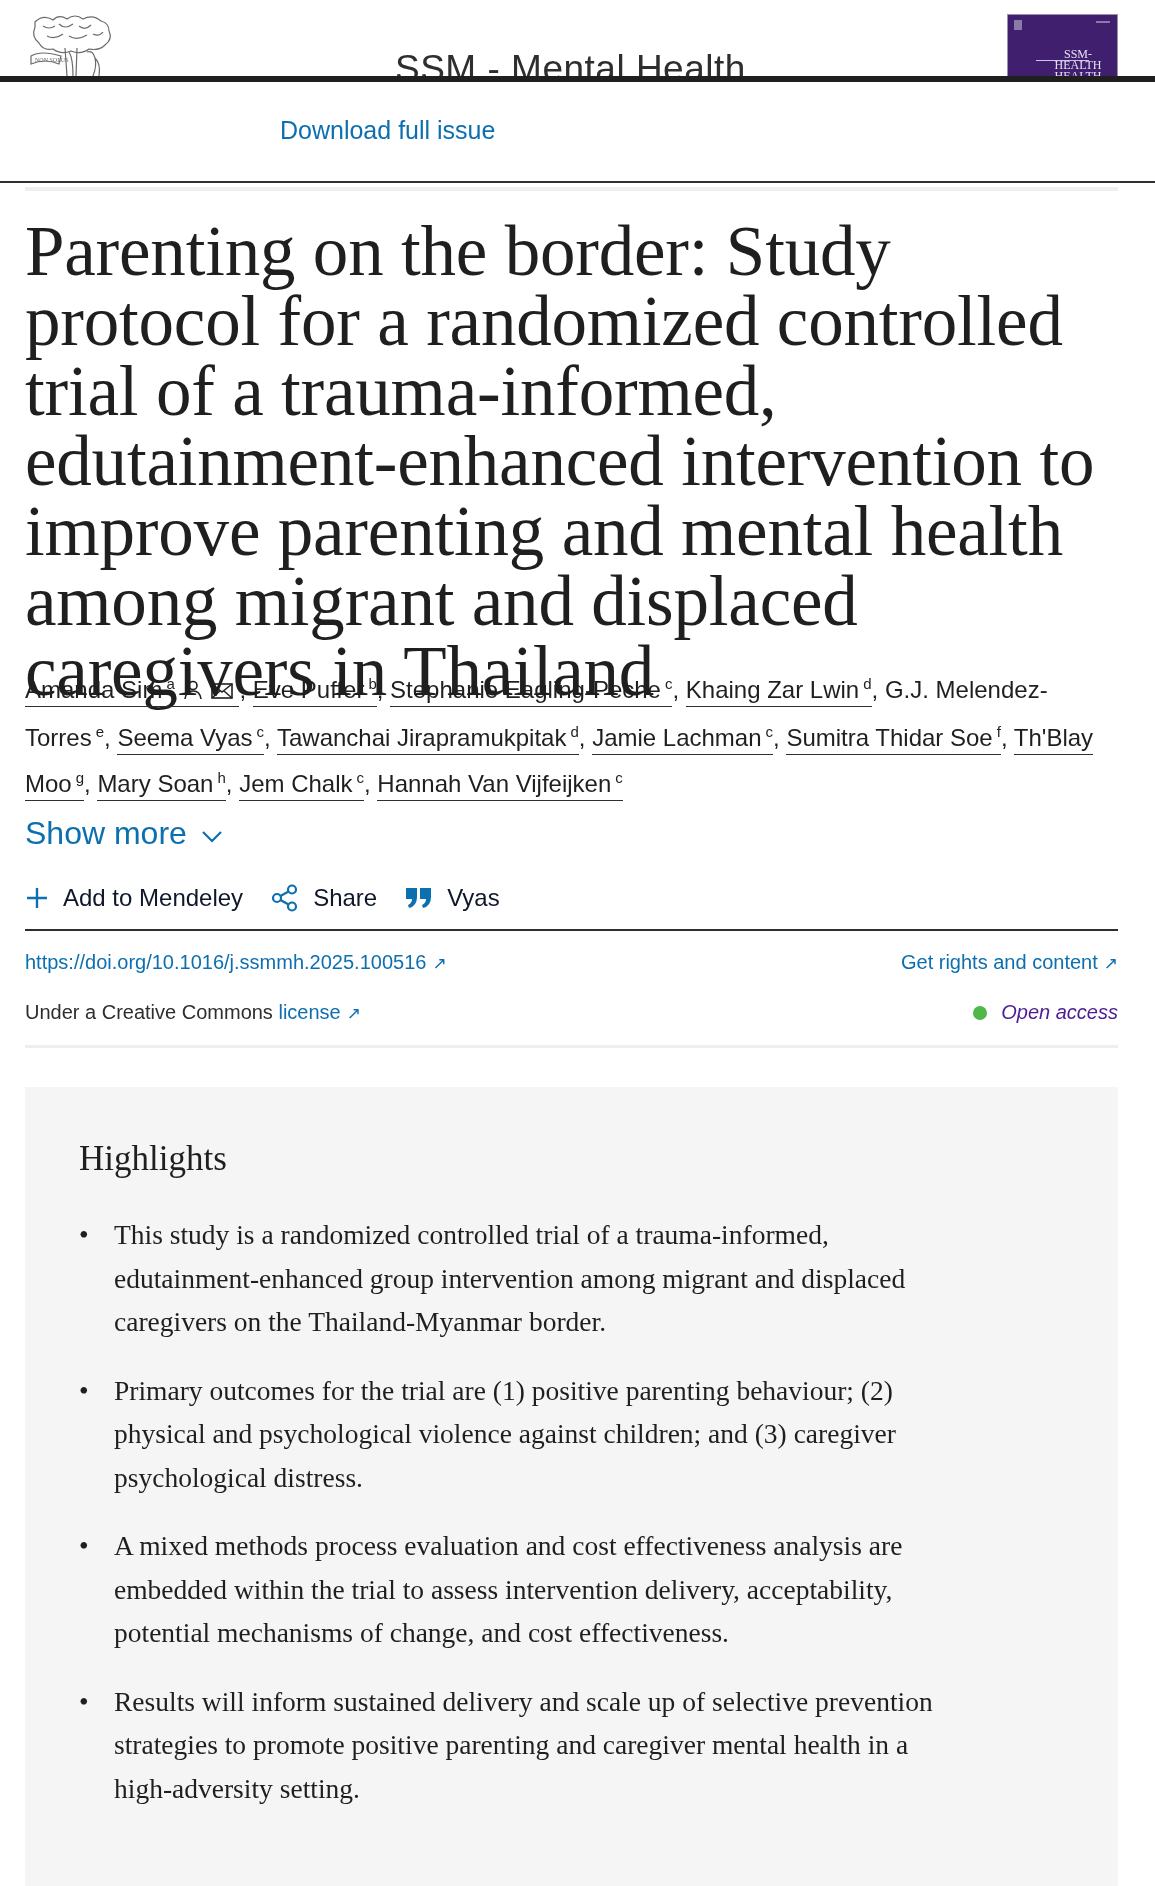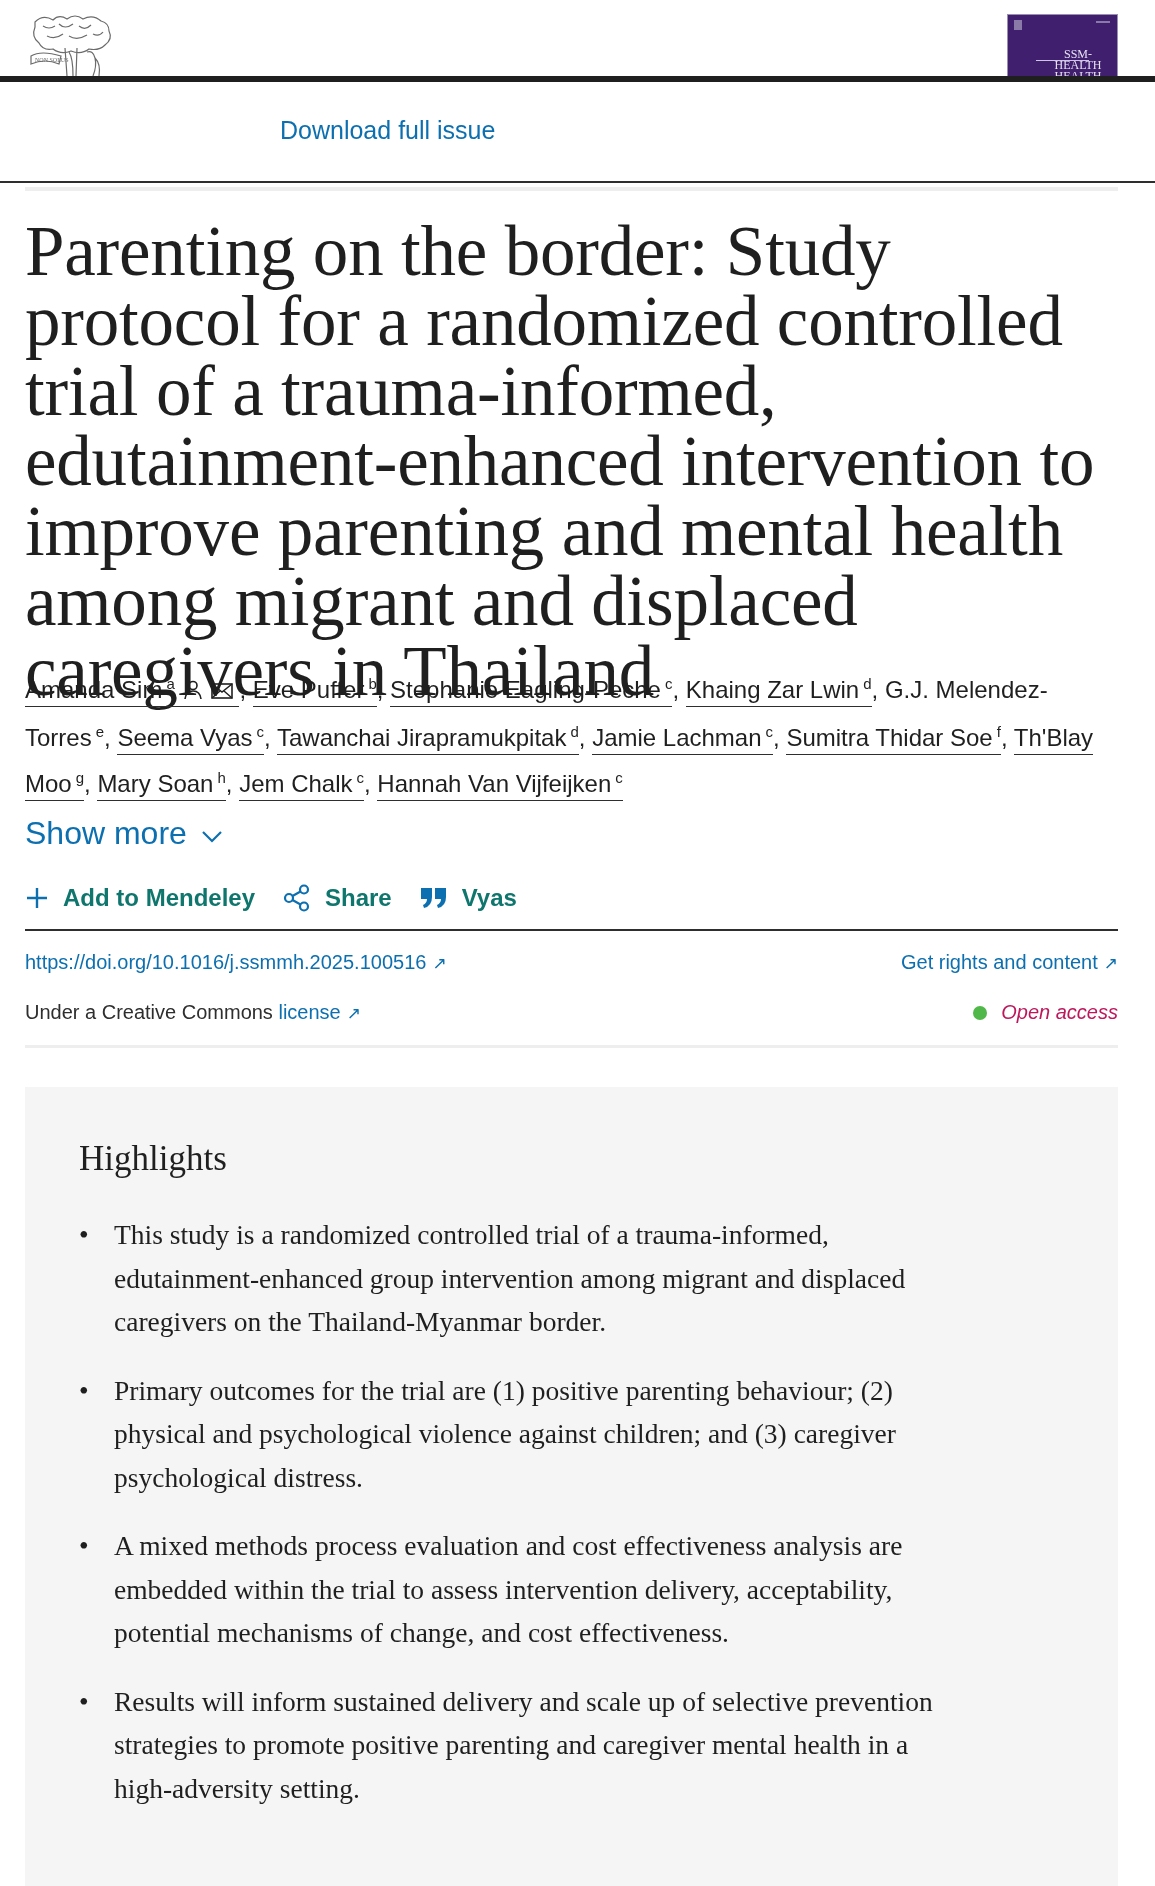--- a/index.html
+++ b/index.html
@@ -35,29 +35,29 @@
   .author-link { color: #1f1f1f; text-decoration: none; border-bottom: 1.5px solid #2e2e2e; padding-bottom: 3px; }
   .author-plain { color: #1f1f1f; }
   .author-sup { font-size: 15px; vertical-align: 9px; margin-left: 4px; }
   .author-icon { display: inline-block; vertical-align: -2px; margin-left: 8px; }
 
   .show-more { position: absolute; left: 25px; top: 815px; font-size: 32px; color: #0c6fb0; text-decoration: none; display: flex; align-items: flex-start; }
   .show-more .chev { margin-left: 14px; }
 
   
   .actions { position: absolute; left: 25px; top: 880px; height: 36px; display: flex; align-items: center; font-size: 24px; }
-  .action-btn { display: flex; align-items: center; color: #0f766e; text-decoration: none; margin-right: 28px; font-weight: bold; }
+  .action-btn { display: flex; align-items: center; color: #0f172a; text-decoration: none; margin-right: 28px; }
   .action-btn svg { margin-right: 14px; }
   .actions-rule { position: absolute; left: 25px; top: 929px; width: 1093px; height: 2px; background: #2e2e2e; }
 
   .doi-link { position: absolute; left: 25px; top: 951px; font-size: 20px; color: #0c6fb0; text-decoration: none; }
   .rights-link { position: absolute; right: 37px; top: 951px; font-size: 20px; color: #0c6fb0; text-decoration: none; }
   .license-text { position: absolute; left: 25px; top: 1001px; font-size: 20px; color: #2e2e2e; }
   .license-text a { color: #0c6fb0; text-decoration: none; }
-  .open-access { position: absolute; right: 37px; top: 1001px; font-size: 20px; font-style: italic; color: #be185d; display: flex; align-items: center; }
+  .open-access { position: absolute; right: 37px; top: 1001px; font-size: 20px; font-style: italic; color: #4c1d95; display: flex; align-items: center; }
   .open-access .dot { width: 14px; height: 14px; border-radius: 50%; background: #4fb848; margin-right: 14px; }
   .meta-band { position: absolute; left: 25px; top: 1045px; width: 1093px; height: 3px; background: #eeeeee; }
   .arrow { font-size: 17px; margin-left: 6px; }
 
   
   .highlights { position: absolute; left: 25px; top: 1087px; width: 1093px; height: 820px; background: #f5f5f5; }
   .highlights h2 { position: absolute; left: 54px; top: 52px; font-family: "Liberation Serif", serif; font-weight: normal; font-size: 35px; color: #1f1f1f; text-align: center; }
   .highlights ul { position: absolute; left: 54px; top: 126px; width: 880px; list-style: none; }
   .highlights li { position: relative; padding-left: 35px; font-family: "Liberation Serif", serif; font-size: 27.5px; line-height: 43.5px; color: #1f1f1f; margin-bottom: 25px; }
   .highlights li .bullet { position: absolute; left: 0; top: 0; }
@@ -71,20 +71,21 @@
       <g fill="none" stroke="#6b6b6b" stroke-width="1.2">
         <path d="M10 10 q8 -8 18 -2 q6 -6 14 -1 q8 -6 16 0 q10 -5 18 2 q8 2 8 10 q4 8 -4 14 q-6 6 -16 4 q-8 6 -18 2 q-10 4 -18 -2 q-10 2 -14 -6 q-8 -6 -4 -16 z"></path>
         <path d="M18 14 q6 4 12 0 M34 12 q6 6 14 0 M54 14 q6 5 12 -1 M22 24 q8 4 16 -2 M44 24 q8 5 18 -1 M68 22 q6 3 10 -2"></path>
         <path d="M40 36 l2 28 M52 36 l-1 28 M44 40 q4 6 4 24"></path>
         <path d="M6 44 q10 -6 30 0 l-2 8 q-14 -6 -28 0 z"></path>
         <path d="M62 40 q6 -2 8 6 q2 8 -2 18 M70 46 q6 6 4 18"></path>
       </g>
       <text x="10" y="50" font-size="6" fill="#6b6b6b" font-family="Liberation Serif, serif">NON SOLUS</text>
     </svg>
   </a>
+  <div class="journal-title">SSM - Mental Health</div>
   <a class="journal-cover">
     <span class="cover-mark"></span>
     <span class="cover-issn"></span>
     <div class="cover-text">
       <div>SSM-</div>
       <div>HEALTH</div>
       <div>HEALTH</div>
     </div>
     <span class="cover-rule"></span>
   </a>

